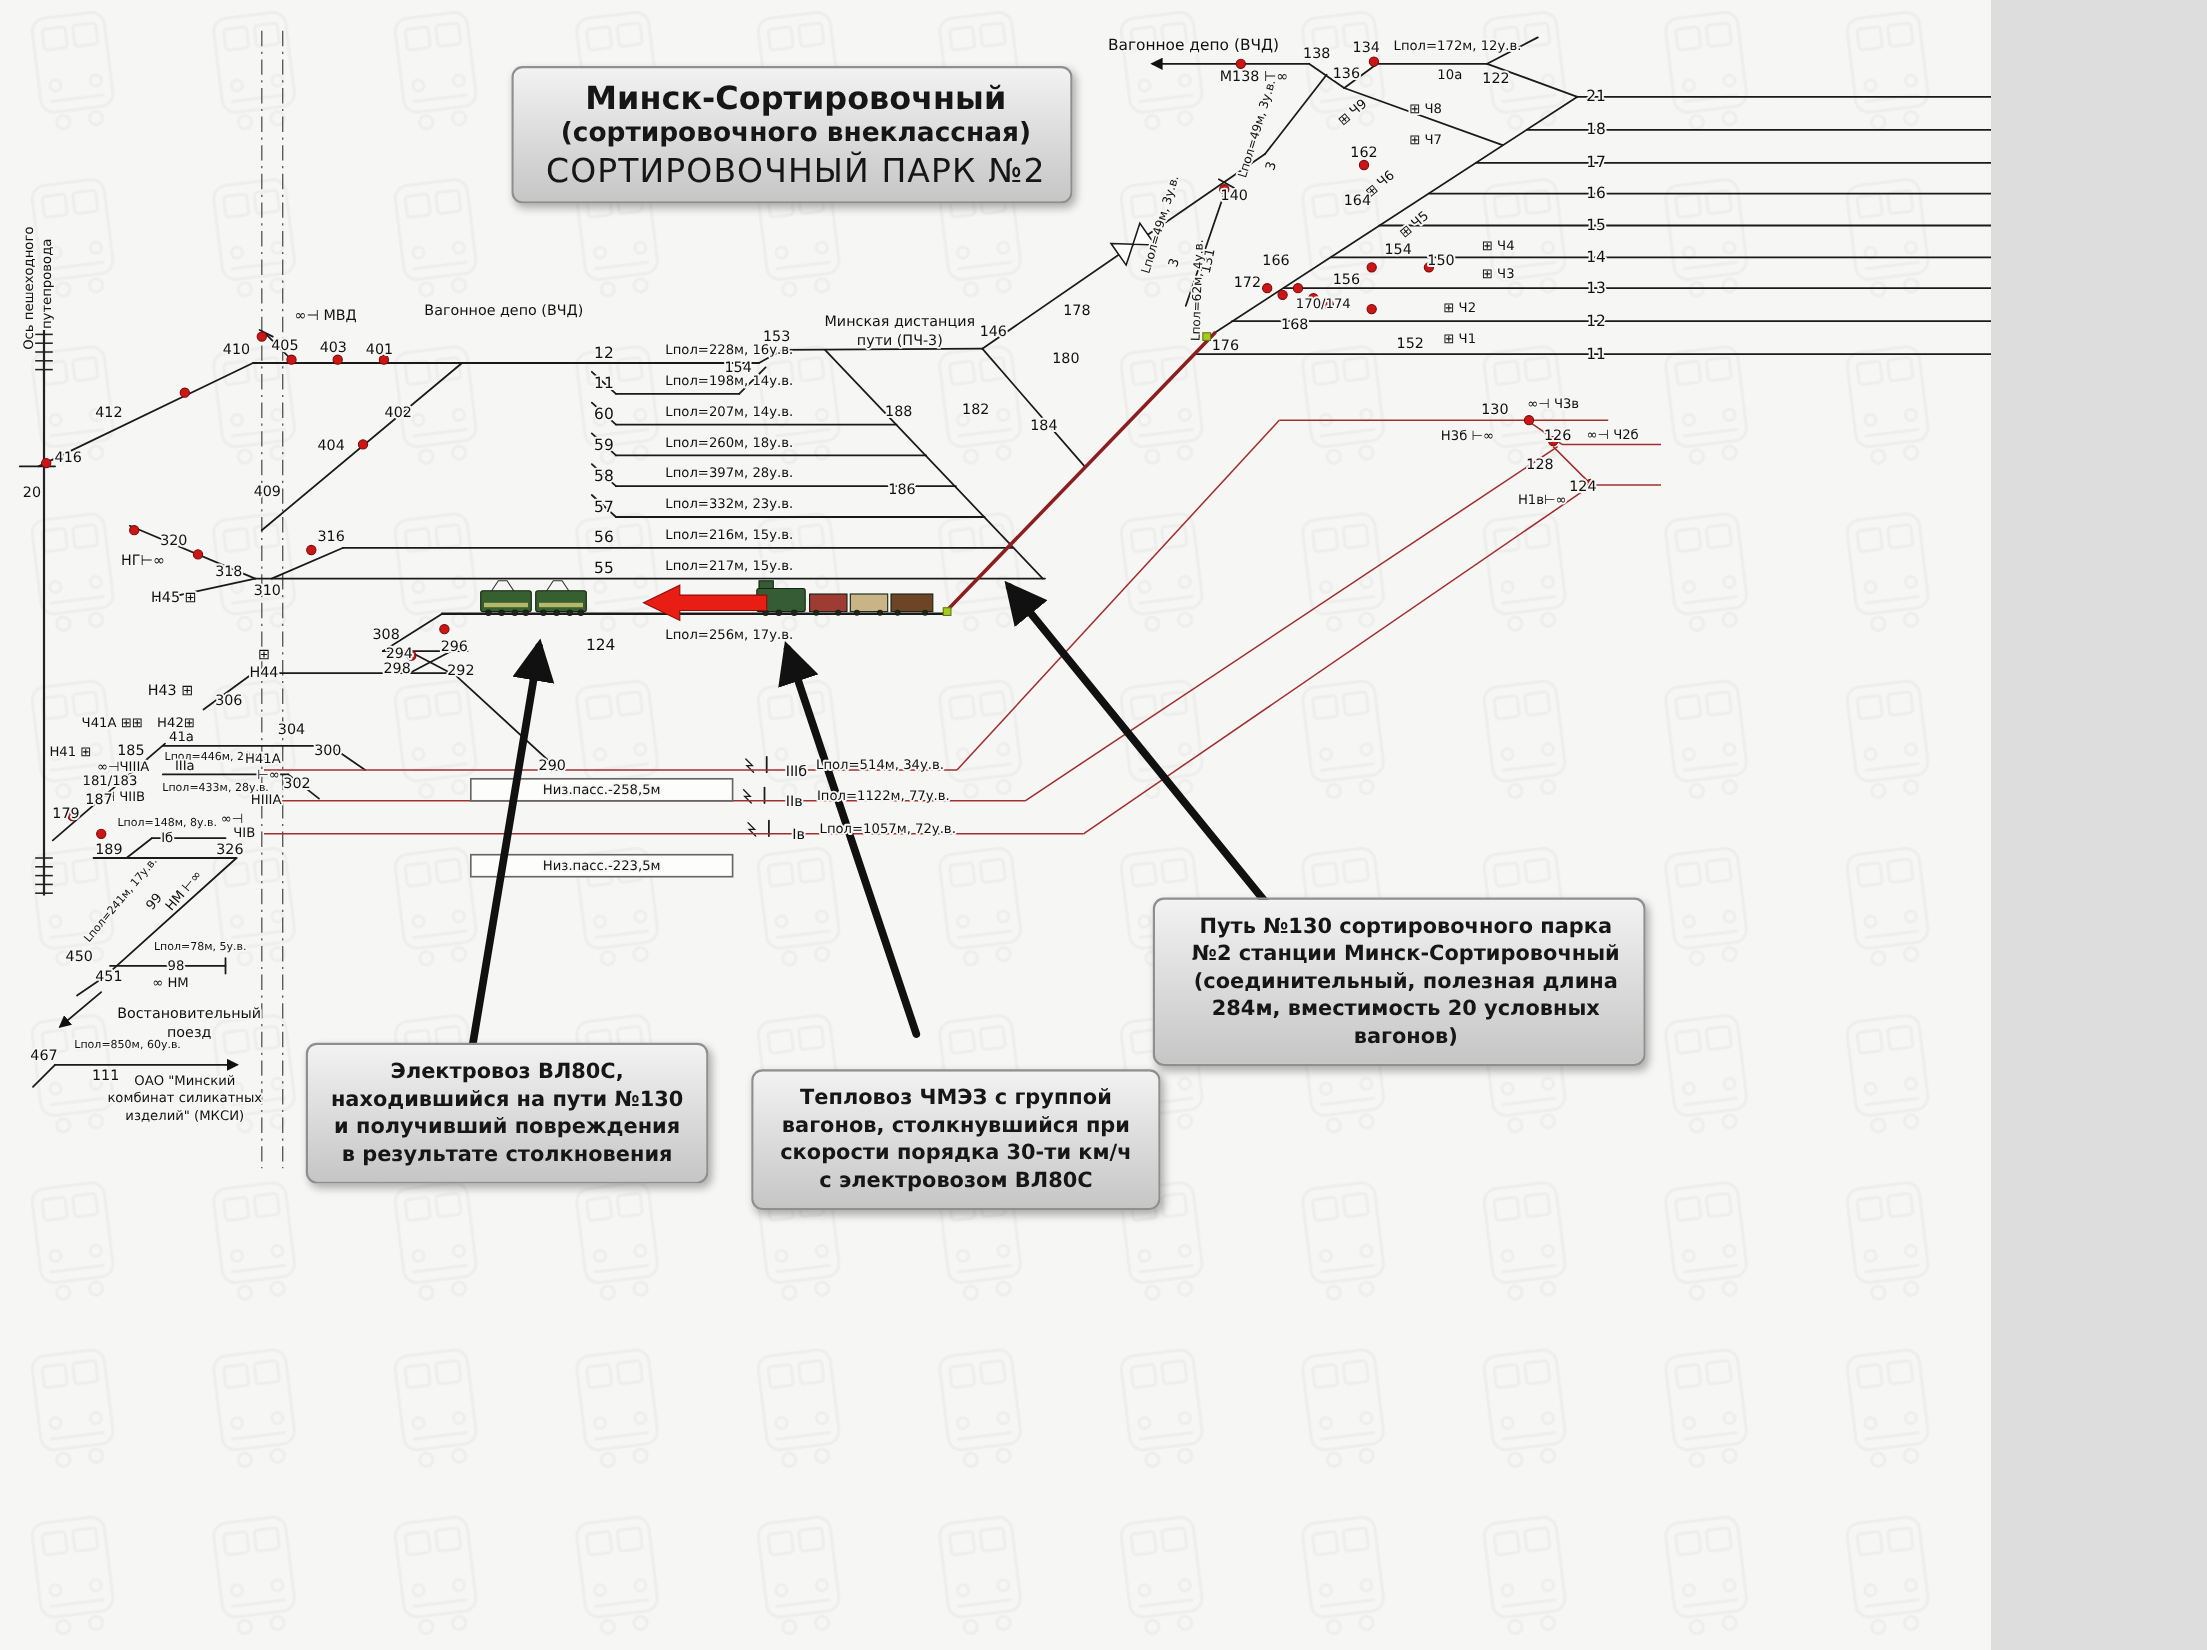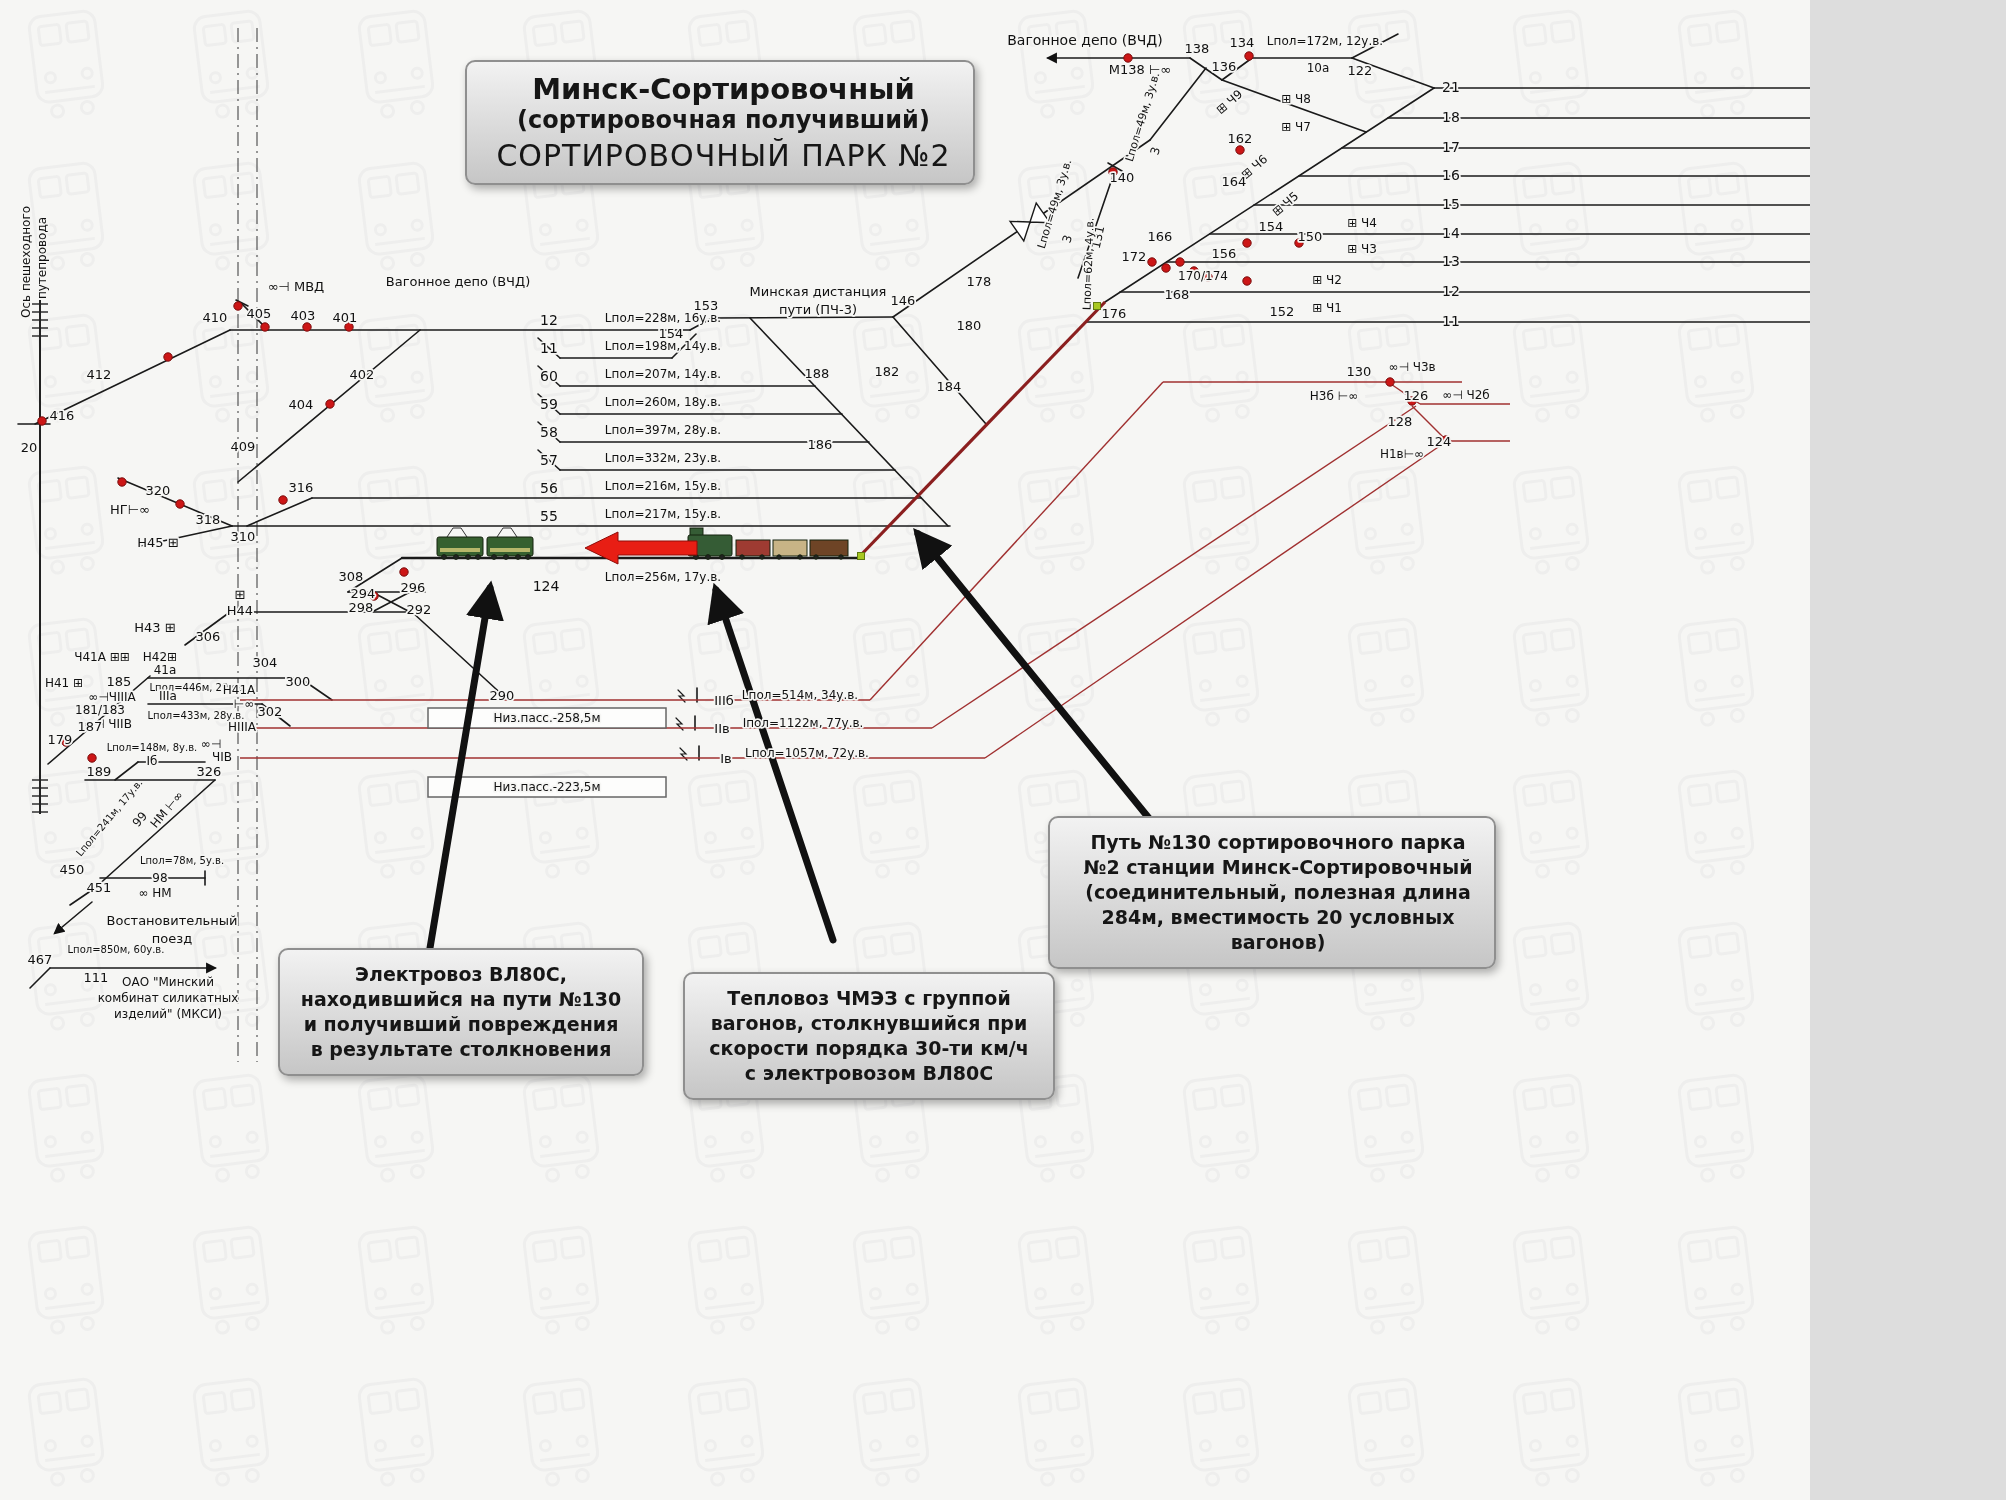--- a/index.html
+++ b/index.html
@@ -412,21 +412,21 @@
         <text x="1400" y="426" font-size="13">128</text>
         <text x="1439" y="446" font-size="13">124</text>
         <text x="1402" y="458" font-size="12">Н1в⊢∞</text>
         <text x="30" y="262" font-size="12" transform="rotate(-90 30 262)">Ось пешеходного</text>
         <text x="46" y="258" font-size="12" transform="rotate(-90 46 258)">путепровода</text>
       </g>
 </svg>
 
 <div class="panel title-box" style="left:465px;top:60px;width:475px;padding-left:19px;">
   <div class="title-l1">Минск-Сортировочный</div>
-  <div class="title-l2">(сортировочная получивший)</div>
+  <div class="title-l2">(сортировочного внеклассная)</div>
   <div class="title-l3">СОРТИРОВОЧНЫЙ ПАРК №2</div>
 </div>
 
 <div class="panel callout" style="left:278px;top:948px;width:330px;">Электровоз ВЛ80С, находившийся на пути №130 и получивший повреждения в результате столкновения</div>
 <div class="panel callout" style="left:683px;top:933px;width:336px;margin-top:39px;">Тепловоз ЧМЭЗ с группой вагонов, столкнувшийся при скорости порядка 30-ти км/ч с электровозом ВЛ80С</div>
 <div class="panel callout" style="left:1048px;top:816px;width:400px;padding-left:28px;">Путь №130 сортировочного парка №2 станции Минск-Сортировочный (соединительный, полезная длина 284м, вместимость 20 условных вагонов)</div>
 
 </div>
 
 </body></html>

